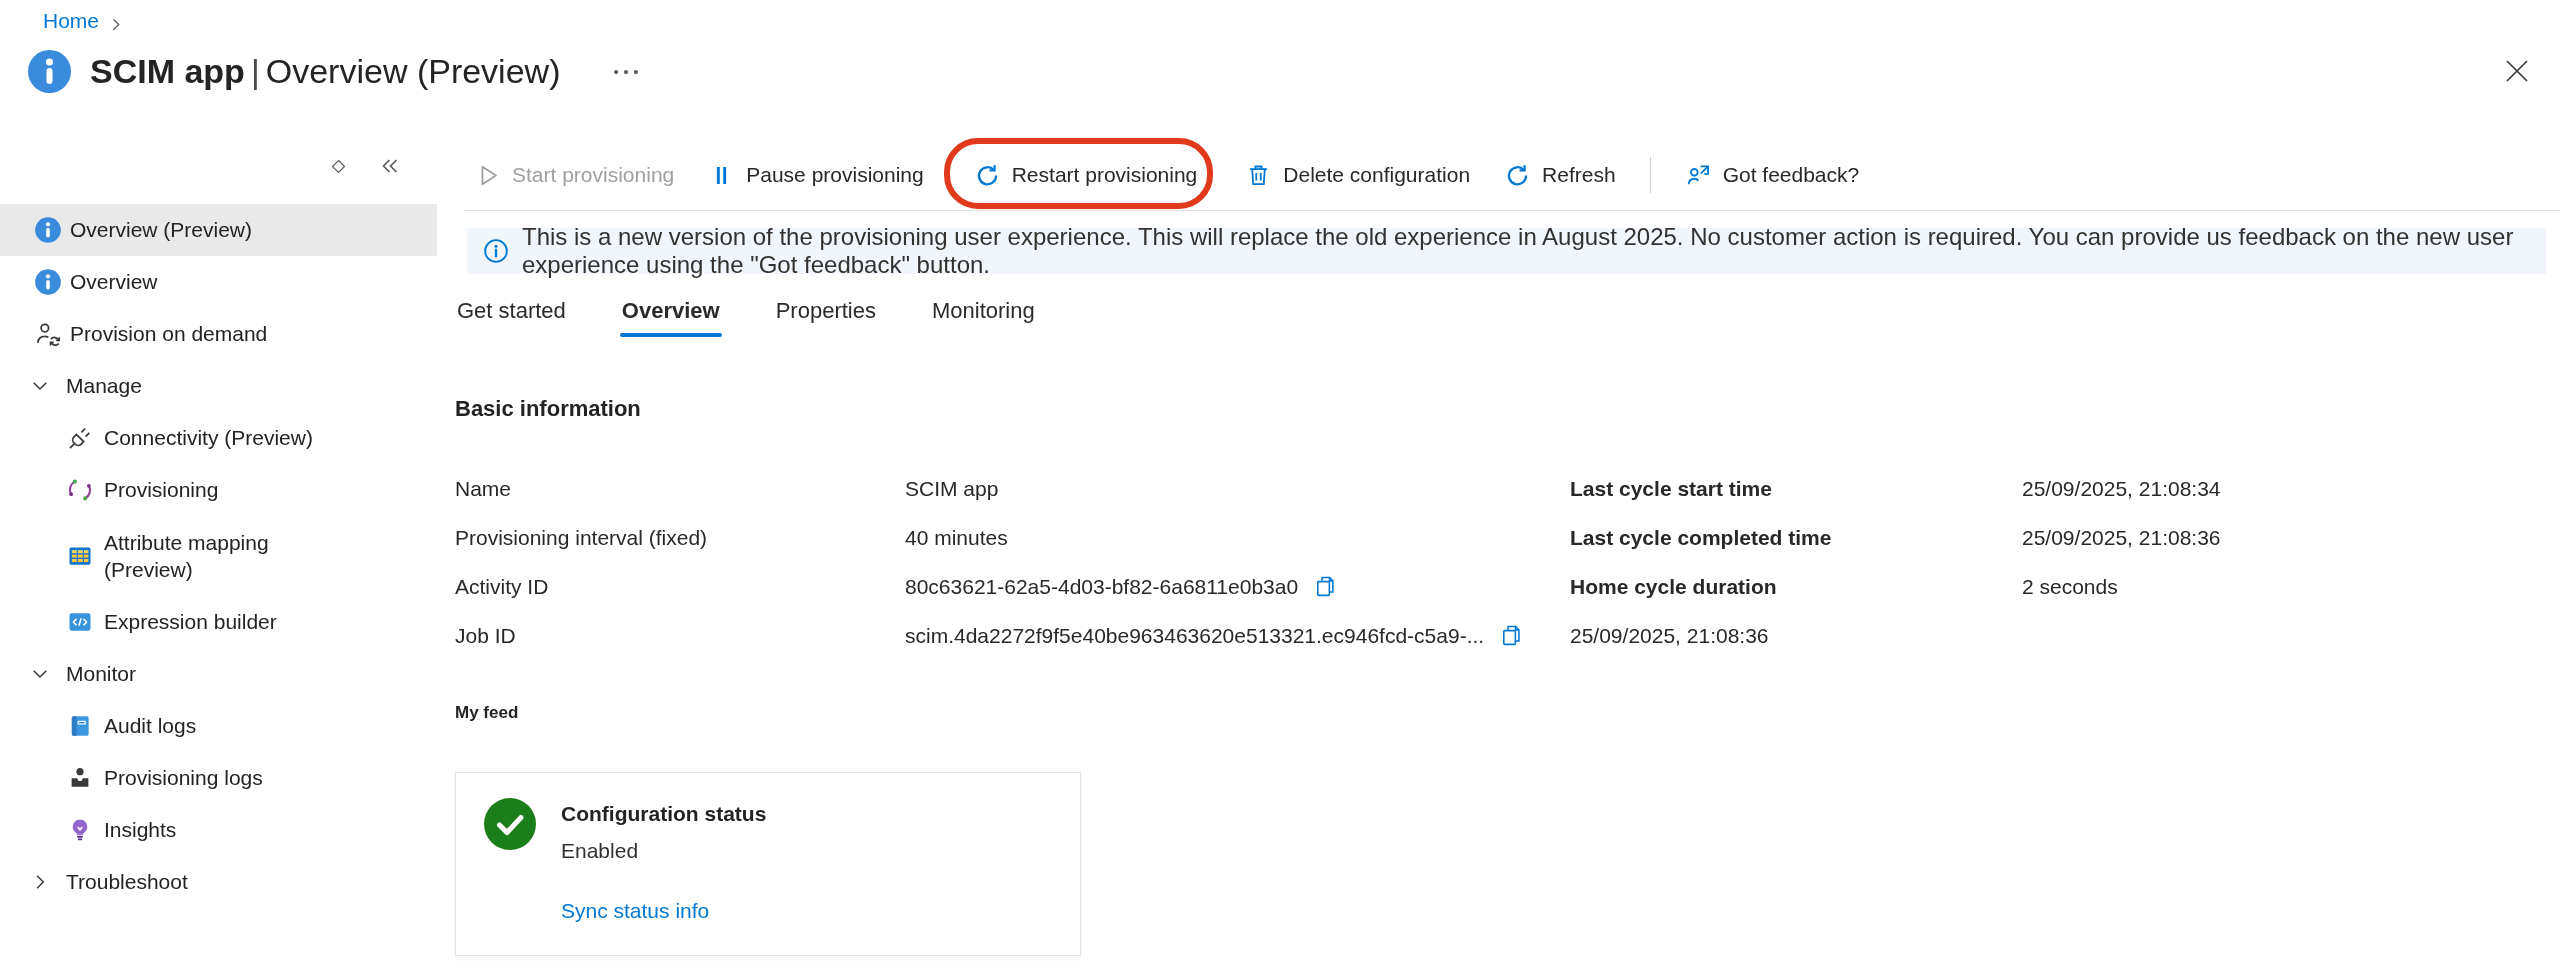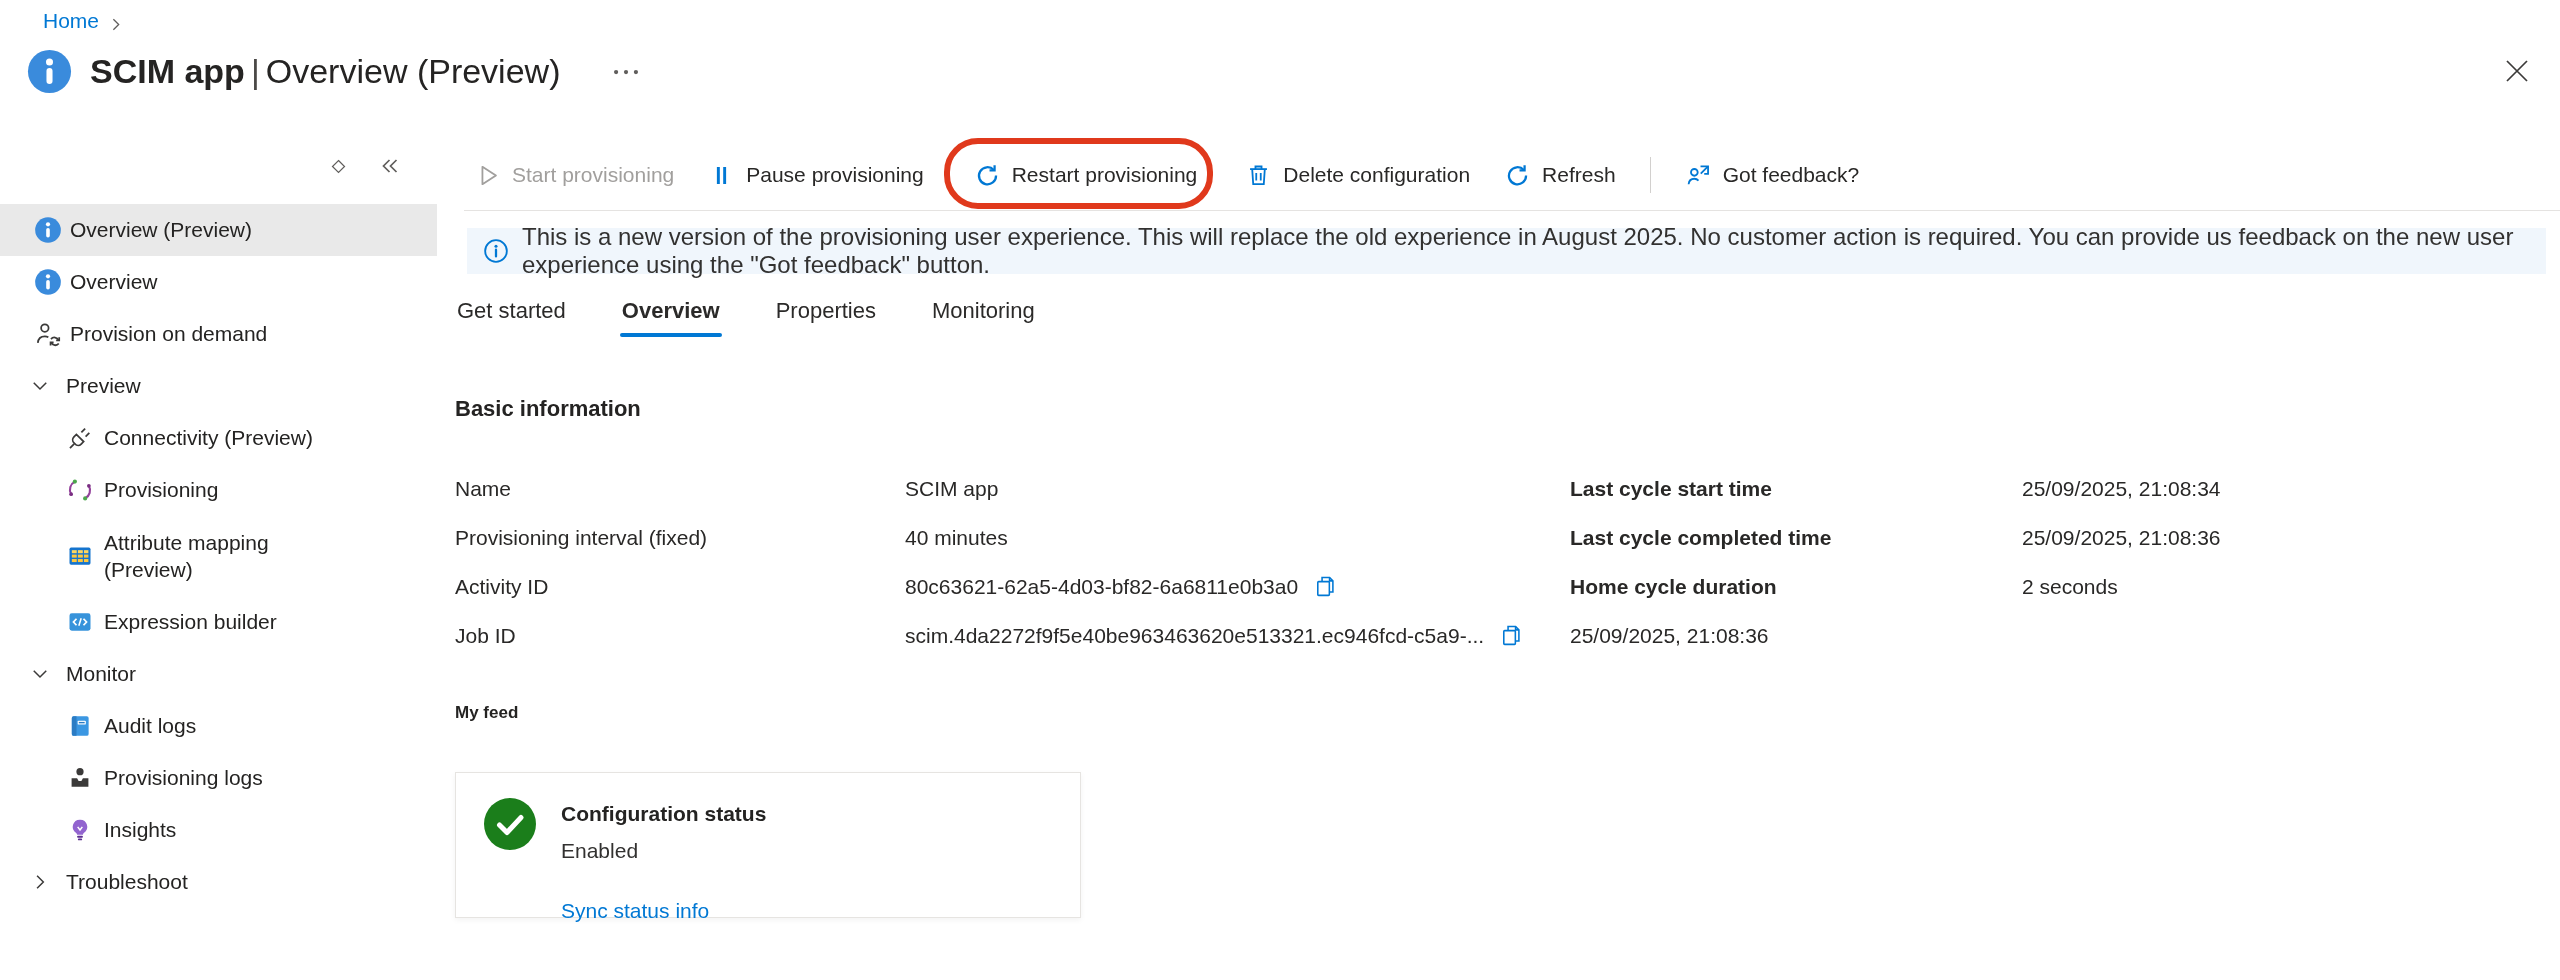--- a/index.html
+++ b/index.html
@@ -65,21 +65,21 @@
   .tab.active::after{content:"";position:absolute;left:0;right:0;bottom:0;height:4px;border-radius:2px;background:var(--accent,#0078D4);}
 
   .basic-heading{position:absolute;left:18px;top:256px;font-size:22px;font-weight:700;color:#242322;}
   .info-grid{position:absolute;left:18px;top:324px;display:grid;grid-template-columns:450px 665px 452px auto;grid-auto-rows:49px;align-items:center;font-size:21px;}
   .info-label{color:#292827;}
   .info-label.bold{font-weight:700;}
   .info-value{display:flex;align-items:center;white-space:nowrap;}
   .copy-btn{width:25px;height:25px;margin-left:15px;cursor:pointer;}
 
   .feed-heading{position:absolute;left:18px;top:563px;font-size:17px;font-weight:700;color:#242322;}
-  .feed-card{position:absolute;left:18px;top:632px;width:626px;height:146px;background:#fff;border:1px solid #E6E4E1;box-shadow:0 2px 6px rgba(0,0,0,0.05);box-sizing:border-box;padding:25px 0 0 28px;}
+  .feed-card{position:absolute;left:18px;top:632px;width:626px;height:184px;background:#fff;border:1px solid #E6E4E1;box-shadow:0 2px 6px rgba(0,0,0,0.05);box-sizing:border-box;padding:25px 0 0 28px;}
   .feed-card-top{display:flex;align-items:flex-start;gap:25px;}
   .status-icon{width:52px;height:52px;}
   .card-title{font-size:21px;font-weight:700;color:#242322;margin-top:4px;}
   .card-status{font-size:21px;margin-top:13px;color:#323130;}
   .card-link{display:inline-block;margin:36px 0 0 77px;font-size:21px;color:var(--accent,#0078D4);cursor:pointer;text-decoration:none;}
 </style>
 </head>
 <body style="--accent: #0078D4; --annotation: #E0391C; --banner-bg: #F0F6FC; --selected-bg: #E9E9E9;">
 
 <div class="breadcrumb">
@@ -163,21 +163,21 @@
           </svg>
         </span>
         <span class="nav-label">Provision on demand</span>
       </div>
       <div class="nav-item group">
         <span class="icon group-chev">
           <svg viewBox="0 0 24 24" fill="none" stroke="#3B3A39" stroke-width="1.8">
             <path d="M4.5 8l7.5 7.5L19.5 8"></path>
           </svg>
         </span>
-        <span class="nav-label">Preview</span>
+        <span class="nav-label">Manage</span>
       </div>
       <div class="nav-item level1">
         <span class="icon nav-icon">
           <svg viewBox="0 0 24 24" fill="none" stroke="#3B3A39" stroke-width="1.5">
             <path d="M3.4 20.6l3.4-3.4"></path>
             <path d="M8 17.4l-1.2-1.2a3.7 3.7 0 0 1 0-5.2l2.1-2.1 6.2 6.2-2.1 2.1a3.7 3.7 0 0 1-5.2 0z"></path>
             <path d="M13.2 7.2l3.2-3.2"></path>
             <path d="M16.8 10.8l3.2-3.2"></path>
           </svg>
         </span>

